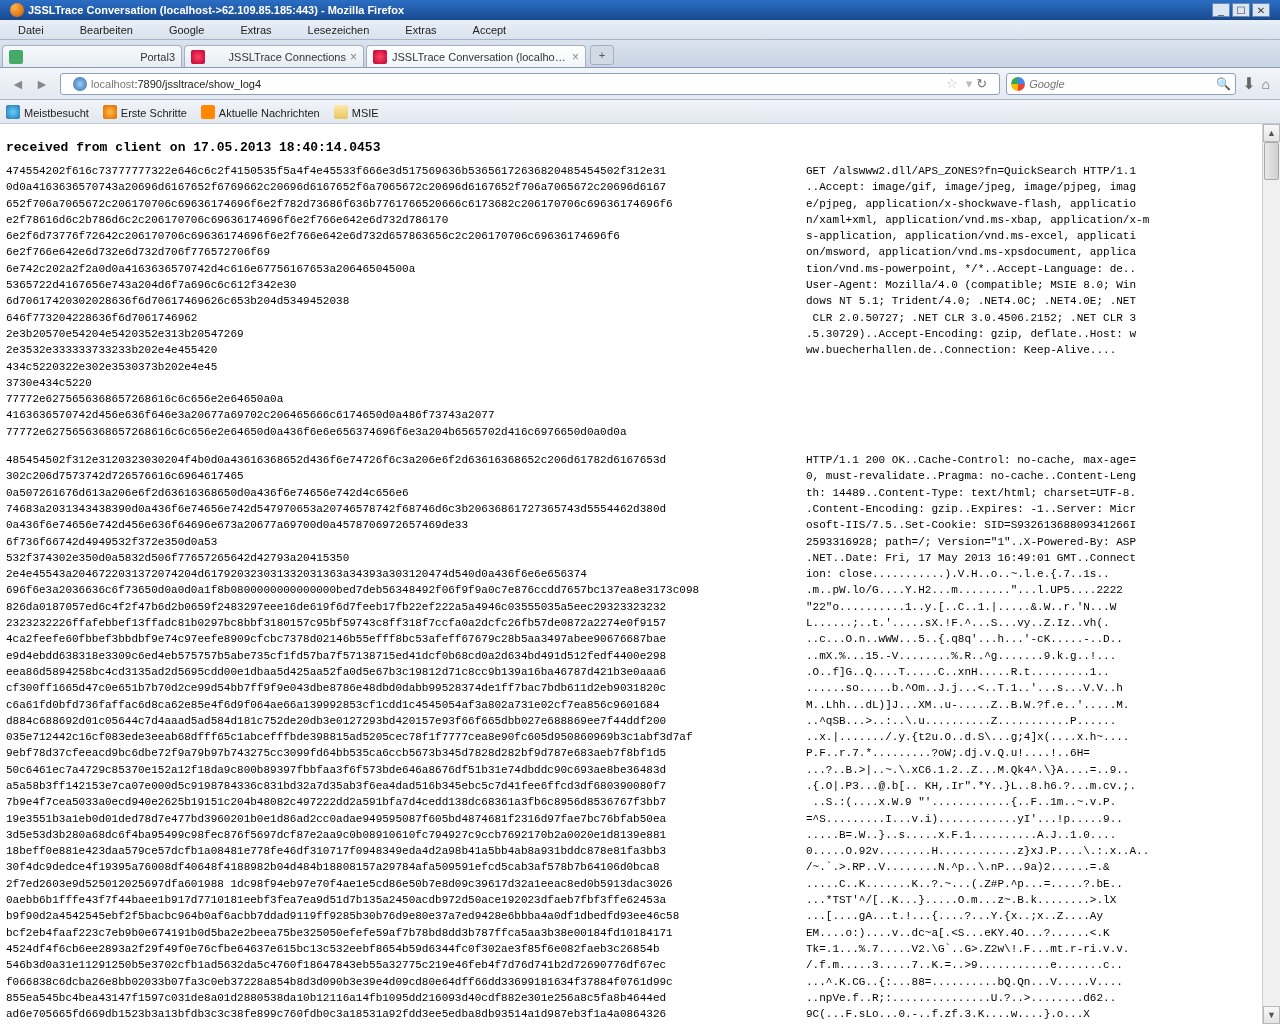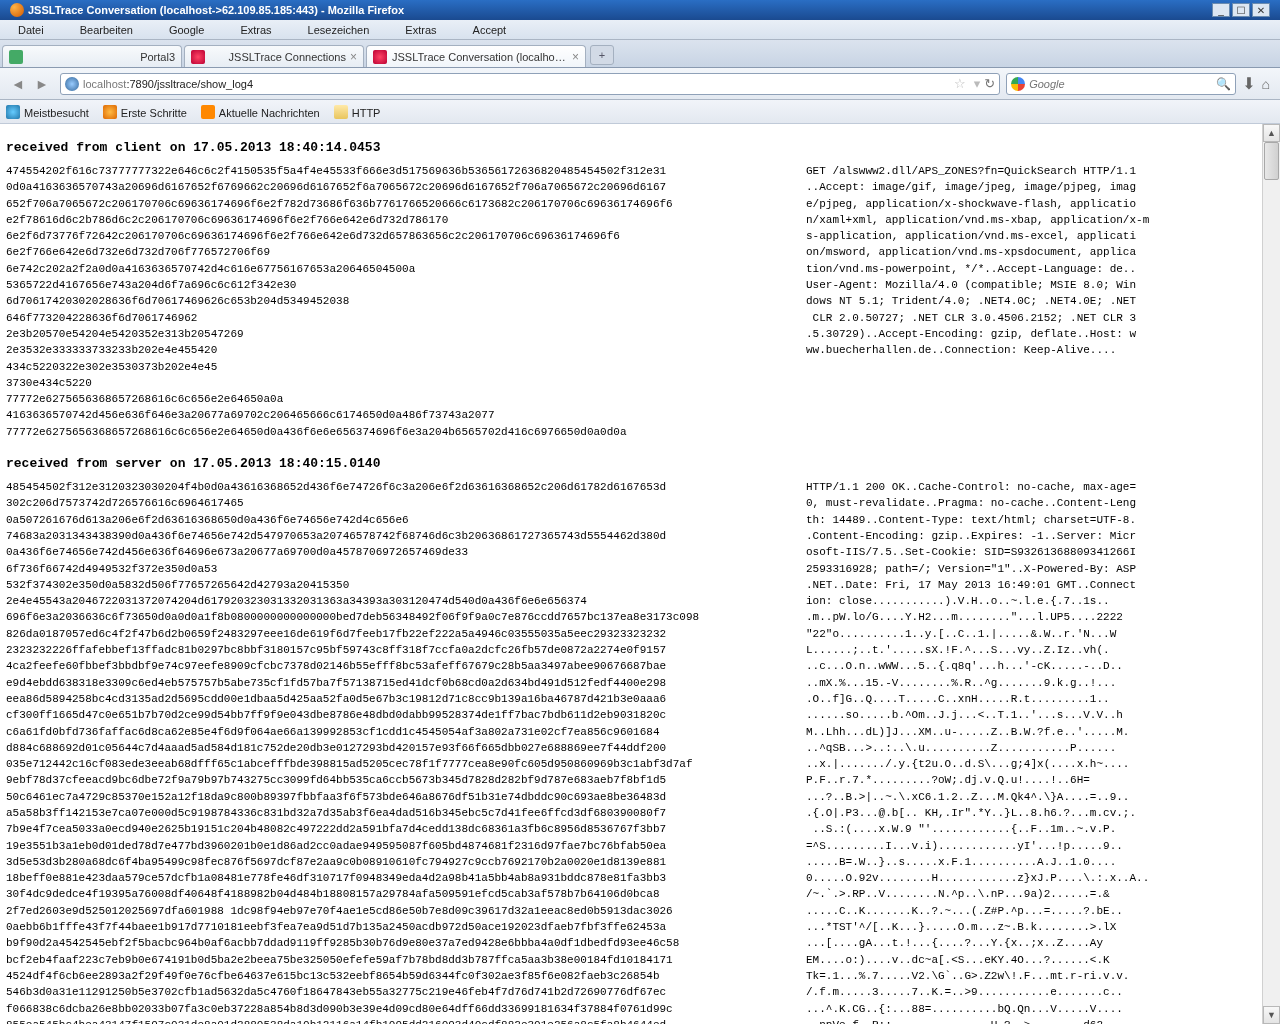--- a/index.html
+++ b/index.html
@@ -22,21 +22,21 @@
 .tab .favicon { width: 14px; height: 14px; background: #ccc; margin-right: 5px; border-radius: 2px; }
 .tab .favicon.p3 { background: #4a6; }
 .tab .favicon.java { background: radial-gradient(#f46, #b03); }
 .tab .label { flex: 1; white-space: nowrap; overflow: hidden; text-overflow: ellipsis; }
 .tab .close { color: #888; margin-left: 4px; font-size: 12px; }
 .newtab { width: 24px; height: 20px; background: #d2dae6; border: 1px solid #a4b0c0; border-radius: 3px; display: flex; align-items: center; justify-content: center; color: #556; margin-left: 2px; margin-bottom: 2px; }
 
 
 .urlrow { background: linear-gradient(#f3f6fa, #e3e9f1); height: 32px; display: flex; align-items: center; padding: 0 6px; border-bottom: 1px solid #aab5c4; }
 .navbtn { width: 24px; height: 22px; display: flex; align-items: center; justify-content: center; color: #888; font-size: 14px; }
-.urlbox { flex: 1; background: #fff; border: 1px solid #8fa1b8; border-radius: 3px; height: 22px; display: flex; align-items: center; margin: 0 6px; padding: 0 4px; }
+.urlbox { flex: 1; background: #fff; border: 1px solid #8fa1b8; border-radius: 3px; height: 22px; display: flex; align-items: center; margin: 0 6px; padding: 0 12px; }
 .urlbox .globe { width: 14px; height: 14px; background: radial-gradient(#9cf, #369); border-radius: 50%; margin-right: 4px; }
 .urlbox .host { color: #777; }
 .urlbox .path { color: #222; }
 .urlbox .spacer { flex: 1; }
 .urlbox .star { color: #bbb; font-size: 13px; margin: 0 4px; }
 .urlbox .reload { color: #777; font-size: 13px; }
 .searchbox { width: 230px; background: #fff; border: 1px solid #8fa1b8; border-radius: 3px; height: 22px; display: flex; align-items: center; padding: 0 4px; }
 .searchbox .gicon { width: 14px; height: 14px; background: conic-gradient(#4285f4 0 25%, #ea4335 0 50%, #fbbc05 0 75%, #34a853 0); border-radius: 50%; margin-right: 4px; }
 .searchbox input { border: none; outline: none; flex: 1; font-style: italic; color: #888; font-size: 11px; }
 .searchbox .mag { color: #666; font-size: 12px; }
@@ -136,21 +136,21 @@
   <div class="bm">
       <div class="bicon ff"></div>
       <span>Erste Schritte</span>
     </div>
   <div class="bm">
       <div class="bicon rss"></div>
       <span>Aktuelle Nachrichten</span>
     </div>
   <div class="bm">
       <div class="bicon folder"></div>
-      <span>HTTP</span>
+      <span>MSIE</span>
     </div>
 </div>
 
 <div class="content">
   <div class="heading">received from client on 17.05.2013 18:40:14.0453</div>
   <div class="columns">
     <div class="col-left">
         <pre>474554202f616c73777777322e646c6c2f4150535f5a4f4e45533f666e3d517569636b53656172636820485454502f312e31
 0d0a4163636570743a20696d6167652f6769662c20696d6167652f6a7065672c20696d6167652f706a7065672c20696d6167
 652f706a7065672c206170706c69636174696f6e2f782d73686f636b7761766520666c6173682c206170706c69636174696f6
@@ -178,21 +178,20 @@
 on/msword, application/vnd.ms-xpsdocument, applica
 tion/vnd.ms-powerpoint, */*..Accept-Language: de..
 User-Agent: Mozilla/4.0 (compatible; MSIE 8.0; Win
 dows NT 5.1; Trident/4.0; .NET4.0C; .NET4.0E; .NET
  CLR 2.0.50727; .NET CLR 3.0.4506.2152; .NET CLR 3
 .5.30729)..Accept-Encoding: gzip, deflate..Host: w
 ww.buecherhallen.de..Connection: Keep-Alive....</pre>
       </div>
   </div>
   <div style="height:12px"></div>
-  <div class="heading">received from server on 17.05.2013 18:40:15.0140</div>
   <div class="columns">
     <div class="col-left">
         <pre>485454502f312e3120323030204f4b0d0a43616368652d436f6e74726f6c3a206e6f2d63616368652c206d61782d6167653d
 302c206d7573742d726576616c6964617465
 0a507261676d613a206e6f2d63616368650d0a436f6e74656e742d4c656e6
 74683a2031343438390d0a436f6e74656e742d547970653a20746578742f68746d6c3b20636861727365743d5554462d380d
 0a436f6e74656e742d456e636f64696e673a20677a69700d0a4578706972657469de33
 6f736f66742d4949532f372e350d0a53
 532f374302e350d0a5832d506f77657265642d42793a20415350
 2e4e45543a2046722031372074204d617920323031332031363a34393a303120474d540d0a436f6e6e656374

